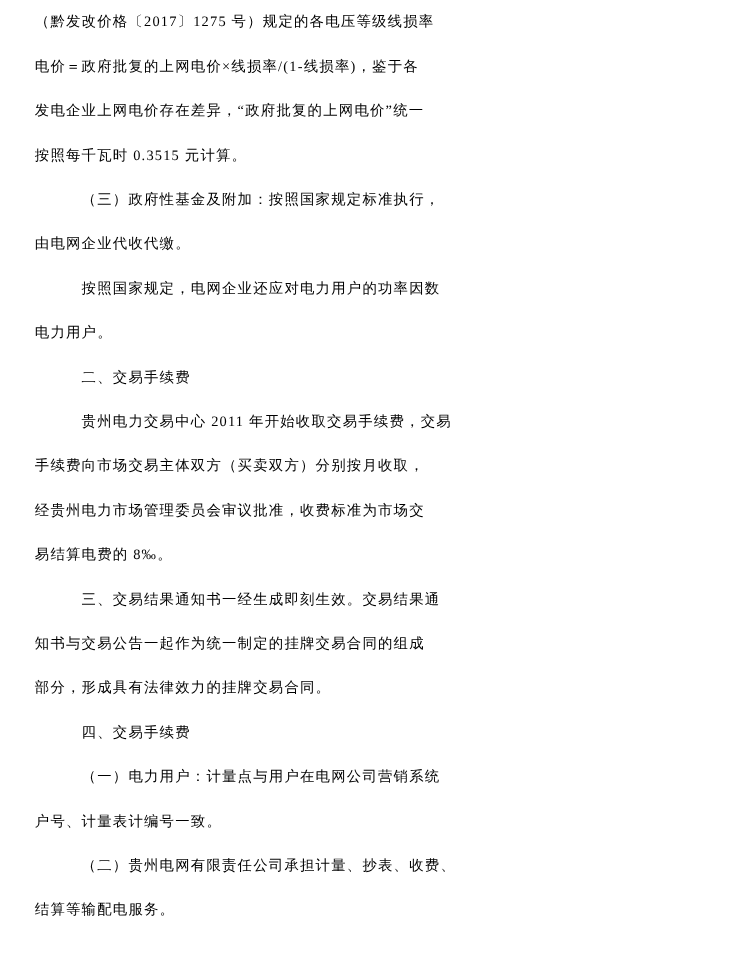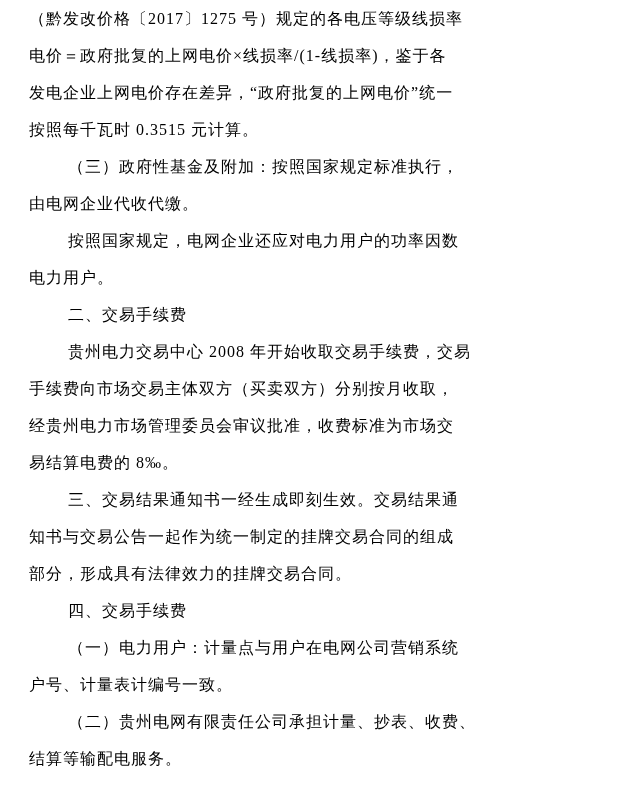--- a/index.html
+++ b/index.html
@@ -13,21 +13,21 @@
     height: 812px;
     background: #ffffff;
     overflow: hidden;
     font-family: "Liberation Serif", "DejaVu Serif", serif;
     color: #000000;
   }
   .doc-body {
     padding: 0 10px 0 29px;
   }
   .text-line {
-    font-size: 16px;
+    font-size: 12px;
     line-height: 37px;
     height: 37px;
     letter-spacing: 1px;
     white-space: nowrap;
     text-align: left;
   }
   .text-line.indent {
     padding-left: 39px;
   }
 </style>
@@ -38,21 +38,21 @@
   <div class="doc-body">
       <div class="text-line">（黔发改价格〔2017〕1275 号）规定的各电压等级线损率</div>
       <div class="text-line">电价＝政府批复的上网电价×线损率/(1-线损率)，鉴于各</div>
       <div class="text-line">发电企业上网电价存在差异，“政府批复的上网电价”统一</div>
       <div class="text-line">按照每千瓦时 0.3515 元计算。</div>
       <div class="text-line indent">（三）政府性基金及附加：按照国家规定标准执行，</div>
       <div class="text-line">由电网企业代收代缴。</div>
       <div class="text-line indent">按照国家规定，电网企业还应对电力用户的功率因数</div>
       <div class="text-line">电力用户。</div>
       <div class="text-line indent">二、交易手续费</div>
-      <div class="text-line indent">贵州电力交易中心 2008 年开始收取交易手续费，交易</div>
+      <div class="text-line indent">贵州电力交易中心 2011 年开始收取交易手续费，交易</div>
       <div class="text-line">手续费向市场交易主体双方（买卖双方）分别按月收取，</div>
       <div class="text-line">经贵州电力市场管理委员会审议批准，收费标准为市场交</div>
       <div class="text-line">易结算电费的 8‰。</div>
       <div class="text-line indent">三、交易结果通知书一经生成即刻生效。交易结果通</div>
       <div class="text-line">知书与交易公告一起作为统一制定的挂牌交易合同的组成</div>
       <div class="text-line">部分，形成具有法律效力的挂牌交易合同。</div>
       <div class="text-line indent">四、交易手续费</div>
       <div class="text-line indent">（一）电力用户：计量点与用户在电网公司营销系统</div>
       <div class="text-line">户号、计量表计编号一致。</div>
       <div class="text-line indent">（二）贵州电网有限责任公司承担计量、抄表、收费、</div>

